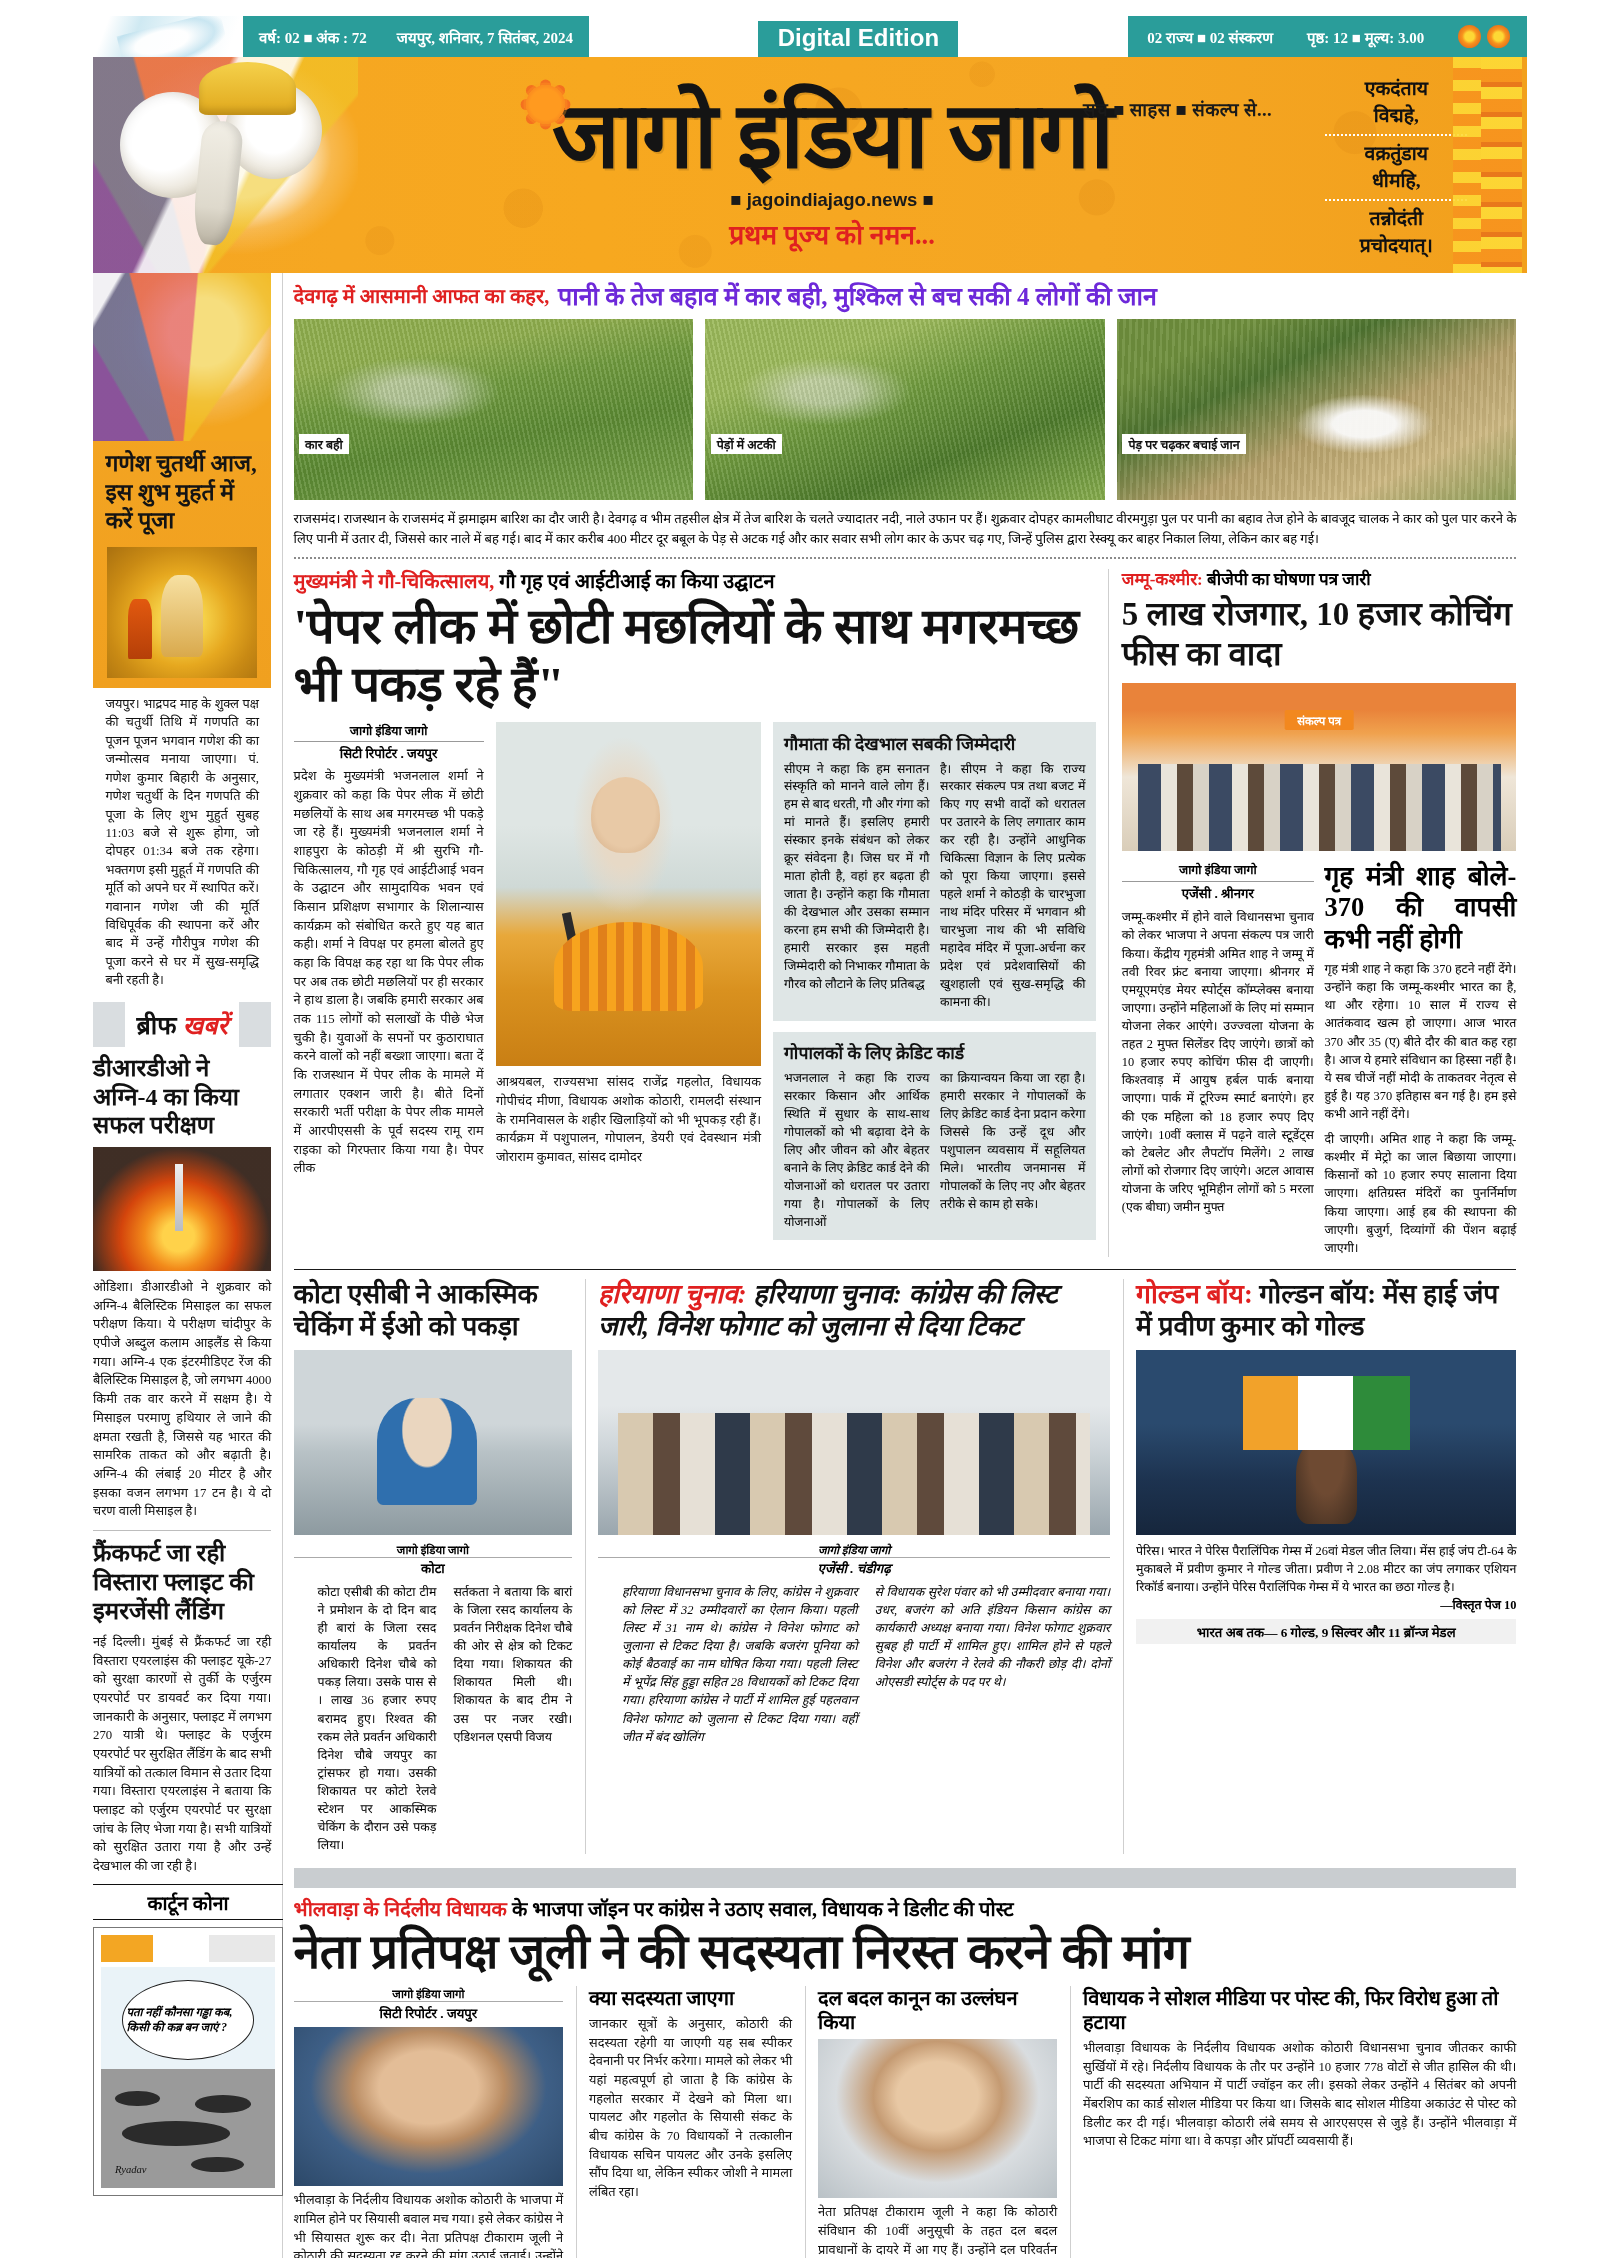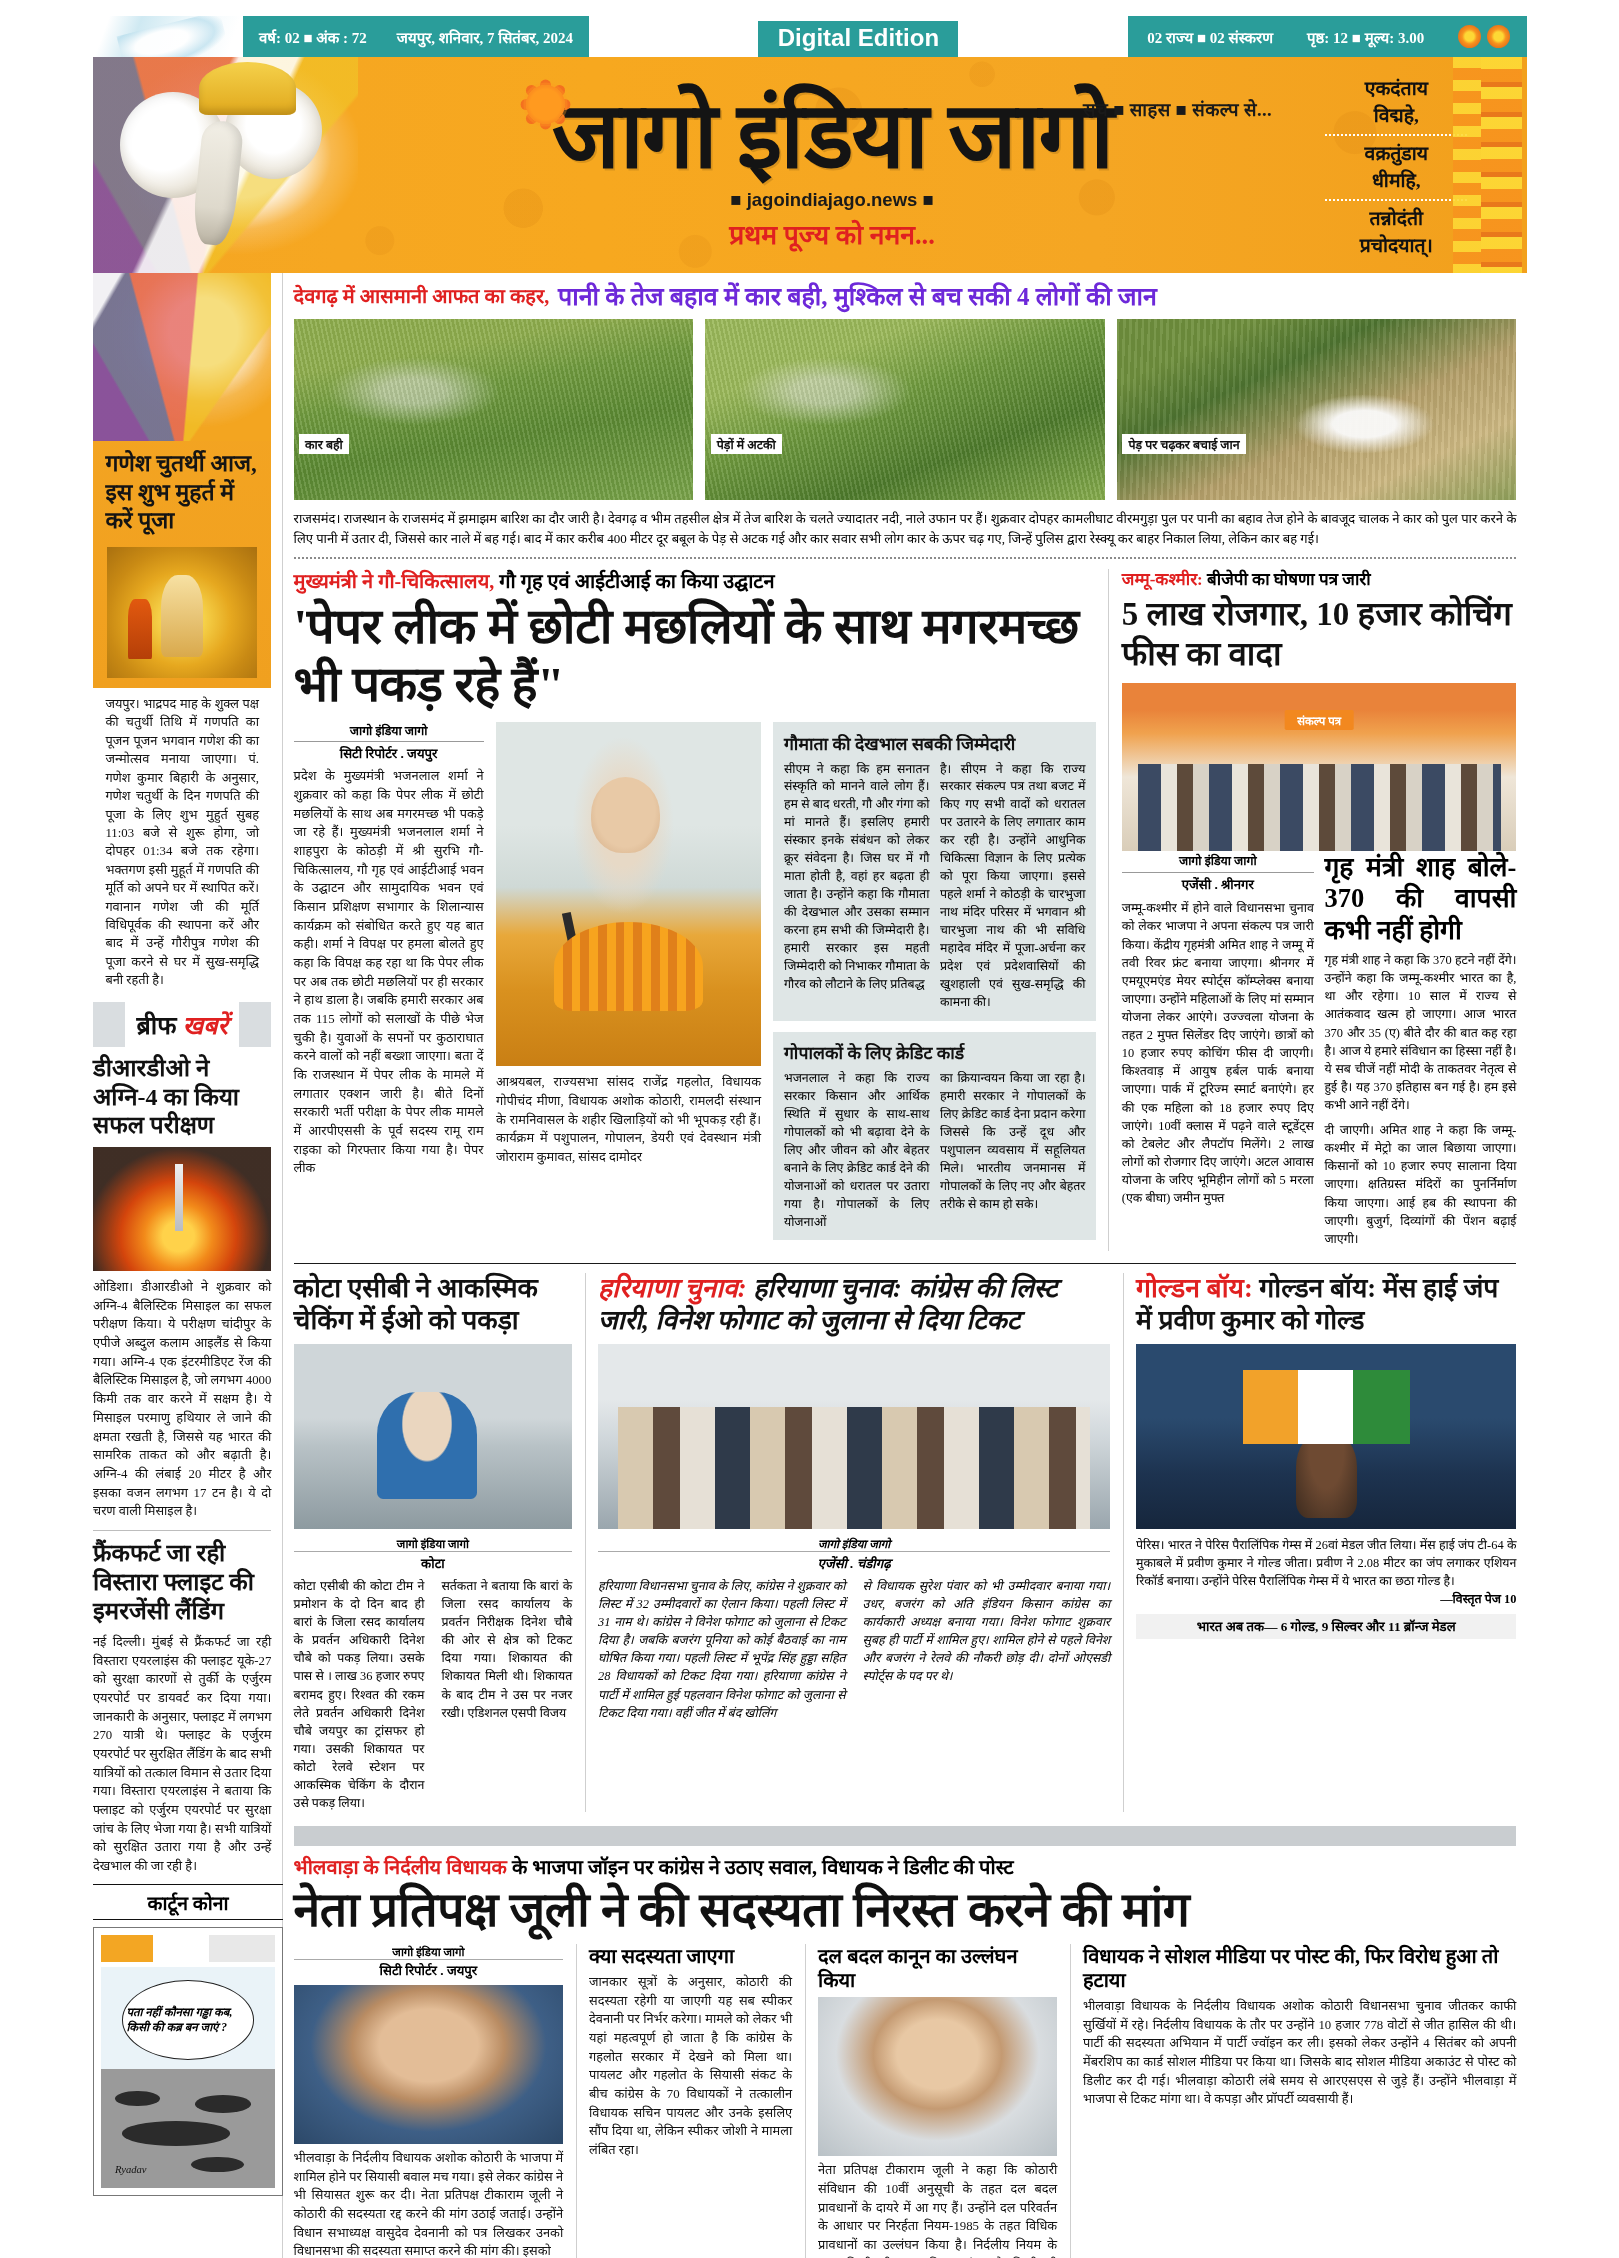--- a/index.html
+++ b/index.html
@@ -315,21 +315,21 @@
   }
   .boxgrey h3 { font-size:17.6px; font-weight:bold; margin-bottom:5.3px; color:#111;}
   .boxgrey .two { display:flex; gap:10.6px; }
   .boxgrey .two > div { flex:1; font-size:12.4px; line-height:1.45; text-align:justify;}
 
   
   .rc-kicker { font-size:17px; font-weight:bold; line-height:1.3; }
   .rc-kicker .red { color:#e02020; }
   .rc-hl { font-size: 33px; font-weight:900; line-height:1.2; margin: 3.5px 0 8.8px 0; color:#111;}
   .rc-img {
-    height: 168px; margin-bottom: 1px;
+    height: 168px; margin-bottom: 10px;
     background: linear-gradient(180deg,#e9833a 0 16%, #f0a24e 30%, #efe6d8 56%, #d9cdb9 100%);
     position:relative; overflow:hidden;padding-left:13px;
   }
   .rc-img .banner {
     position:absolute; left:50%; top:16%; transform:translateX(-50%);
     background:#f2881f; color:#fff; font-size:11.5px; font-weight:bold;
     padding:2.6px 12.4px; border-radius:1.8px; white-space:nowrap;
   }
   .rc-img .figs { position:absolute; left:4%; bottom:0; width:92%; height:52%;
     background: repeating-linear-gradient(90deg,#3b4a63 0 23px, #e9e4da 23px 39px, #5d4a3a 39px 55px, #d8d2c6 55px 71px); }
@@ -353,21 +353,21 @@
   .img-office:after{content:"";position:absolute;left:30%;top:26%;width:36%;height:58%;
     background: radial-gradient(ellipse at 50% 30%, #ead6bf 0 34%, #2f6fae 36% 100%); border-radius:40% 40% 6% 6%;}
   .img-cong { background: linear-gradient(180deg,#e4e8ea 0 30%, #cfd6da 52%, #9aa6ad 100%); }
   .img-cong:after{content:"";position:absolute;left:4%;bottom:0;width:92%;height:66%;
     background: repeating-linear-gradient(90deg,#d8c9b0 0 35px,#5f4a3c 35px 62px,#e6e0d6 62px 97px,#2f3a4a 97px 132px);}
   .img-jump { background: linear-gradient(180deg,#2a4a6e 0 40%, #1d3350 70%, #16263c 100%); }
   .img-jump:after{content:"";position:absolute;left:28%;top:14%;width:44%;height:40%;
     background: linear-gradient(90deg,#f2a22a 0 33%, #ffffff 33% 66%, #2e8b3a 66% 100%); }
   .img-jump:before{content:"";position:absolute;left:42%;bottom:6%;width:16%;height:46%;
     background: radial-gradient(ellipse at 50% 20%, #6e4a32 0 40%, #3b2a1e 100%); border-radius:40% 40% 20% 20%;}
-  .tu-two { display:flex; gap:17px; }
+  .tu-two { display:flex; gap:17px;margin-left:24px; }
   .tu-two > div { flex:1; font-size:12.4px; line-height:1.46; text-align:justify; }
   .tu-note { font-size:12.4px; line-height:1.46; text-align:justify; }
   .tu-strip { background:#f1f1f1; text-align:center; font-size:13.2px; font-weight:bold; padding:3.5px; margin-top:5.3px;}
   .small-by { font-size:11.5px; text-align:center; font-weight:bold; border-bottom:0.9px solid #aaa; margin-bottom:1.8px;}
 
   
   .bottom-sec { margin-top: 14px; }
   .grey-bar { height: 19.4px; background:#c9cdd0; }
   .bot-kicker { font-size: 20px; font-weight:bold; margin: 7px 0 1.8px 0;}
   .bot-kicker .red { color:#e02020; }

